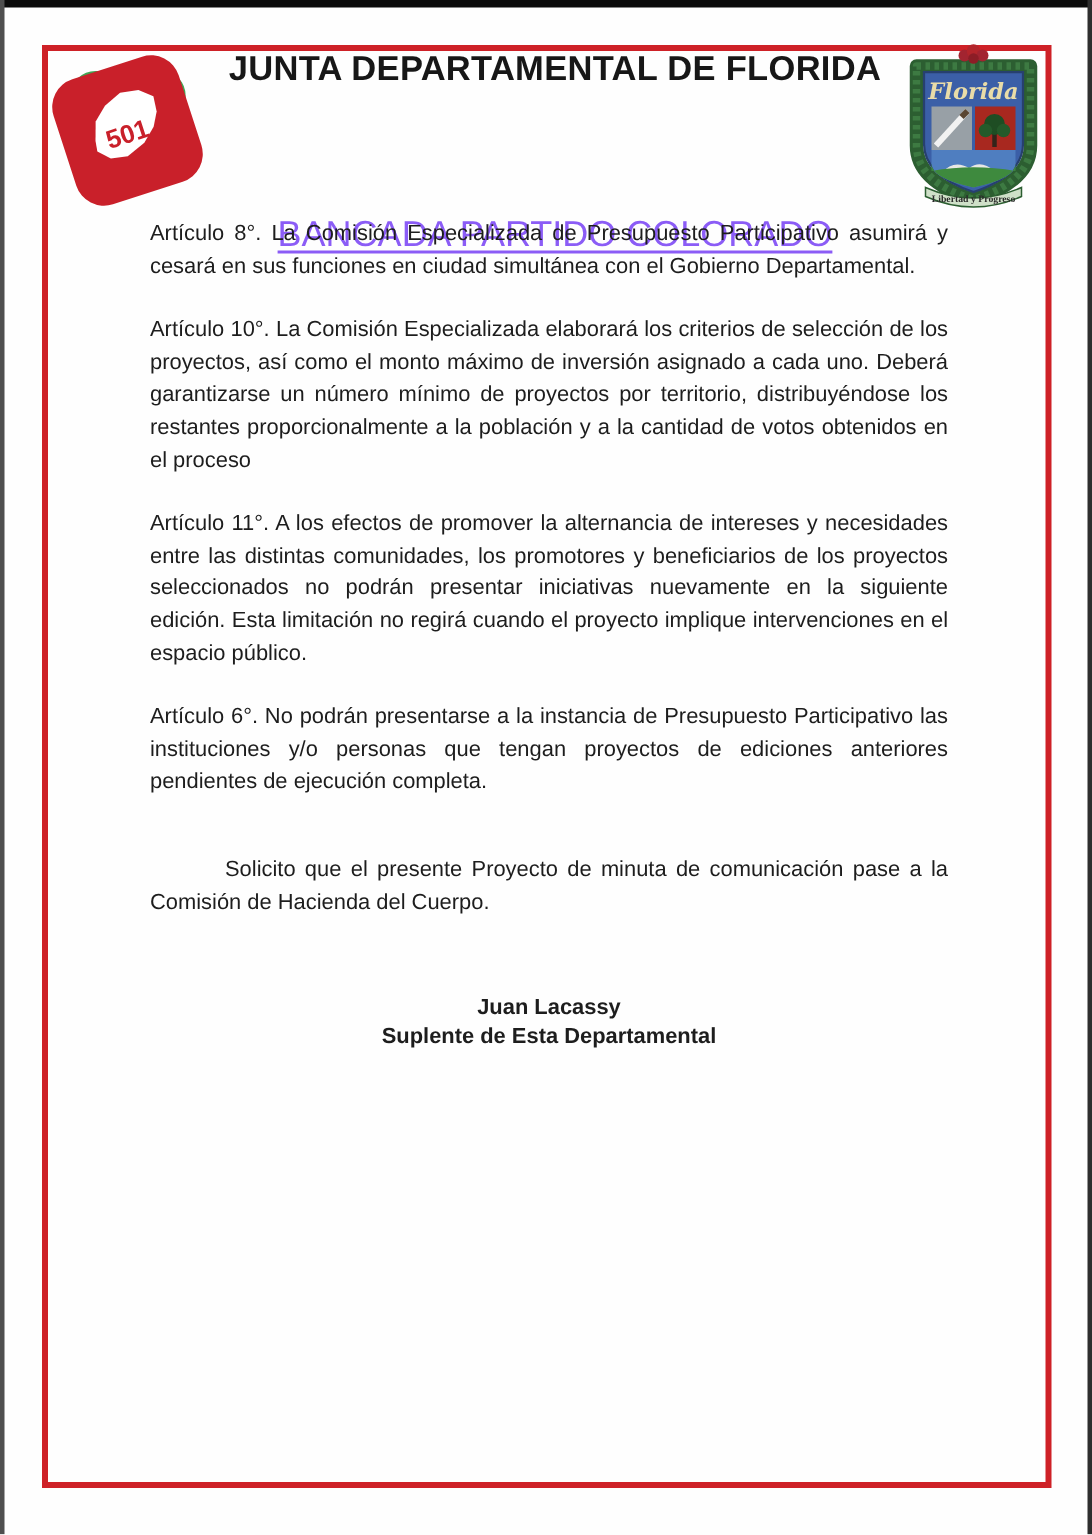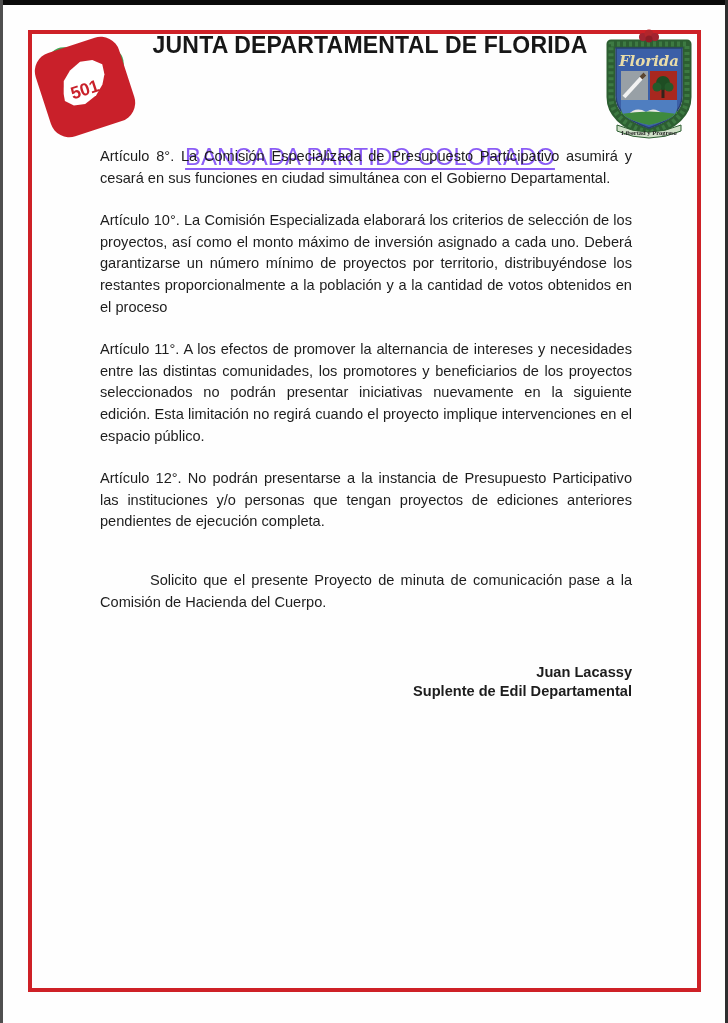--- a/index.html
+++ b/index.html
@@ -71,21 +71,21 @@
     margin: 0 0 21px 0;
     text-align: justify;
   }
   .article-label { font-weight: normal; }
   .closing {
     margin-top: 37px !important;
     text-indent: 50px;
   }
   .signature {
     margin-top: 50px;
-    text-align: right;
+    text-align: center;
     font-weight: bold;
     font-size: 14.6px;
     line-height: 19px;
     color: #1d1d1d;
   }
 </style>
 </head>
 <body>
 
 <div class="page">
@@ -140,23 +140,23 @@
     <text x="52" y="105.5" text-anchor="middle" font-size="6.5" font-weight="bold" font-family="Liberation Serif, serif" fill="#2b2b2b">Libertad y Progreso</text>
   </svg>
 
   <div class="doc-title">JUNTA DEPARTAMENTAL DE FLORIDA</div>
   <div class="doc-subtitle">BANCADA PARTIDO COLORADO</div>
 
   <div class="doc-body">
     <p><span class="article-label">Artículo 8°.</span> <span>La Comisión Especializada de Presupuesto Participativo asumirá y cesará en sus funciones en ciudad simultánea con el Gobierno Departamental.</span></p>
     <p><span class="article-label">Artículo 10°.</span> <span>La Comisión Especializada elaborará los criterios de selección de los proyectos, así como el monto máximo de inversión asignado a cada uno. Deberá garantizarse un número mínimo de proyectos por territorio, distribuyéndose los restantes proporcionalmente a la población y a la cantidad de votos obtenidos en el proceso</span></p>
     <p><span class="article-label">Artículo 11°.</span> <span>A los efectos de promover la alternancia de intereses y necesidades entre las distintas comunidades, los promotores y beneficiarios de los proyectos seleccionados no podrán presentar iniciativas nuevamente en la siguiente edición. Esta limitación no regirá cuando el proyecto implique intervenciones en el espacio público.</span></p>
-    <p><span class="article-label">Artículo 12°.</span> <span>No podrán presentarse a la instancia de Presupuesto Participativo las instituciones y/o personas que tengan proyectos de ediciones anteriores pendientes de ejecución completa.</span></p>
+    <p><span class="article-label">Artículo 6°.</span> <span>No podrán presentarse a la instancia de Presupuesto Participativo las instituciones y/o personas que tengan proyectos de ediciones anteriores pendientes de ejecución completa.</span></p>
 
     <p class="closing">Solicito que el presente Proyecto de minuta de comunicación pase a la Comisión de Hacienda del Cuerpo.</p>
 
     <div class="signature">
       <div>Juan Lacassy</div>
-      <div>Suplente de Edil Departamental</div>
+      <div>Suplente de Esta Departamental</div>
     </div>
   </div>
 
 </div>
 
 </body></html>

